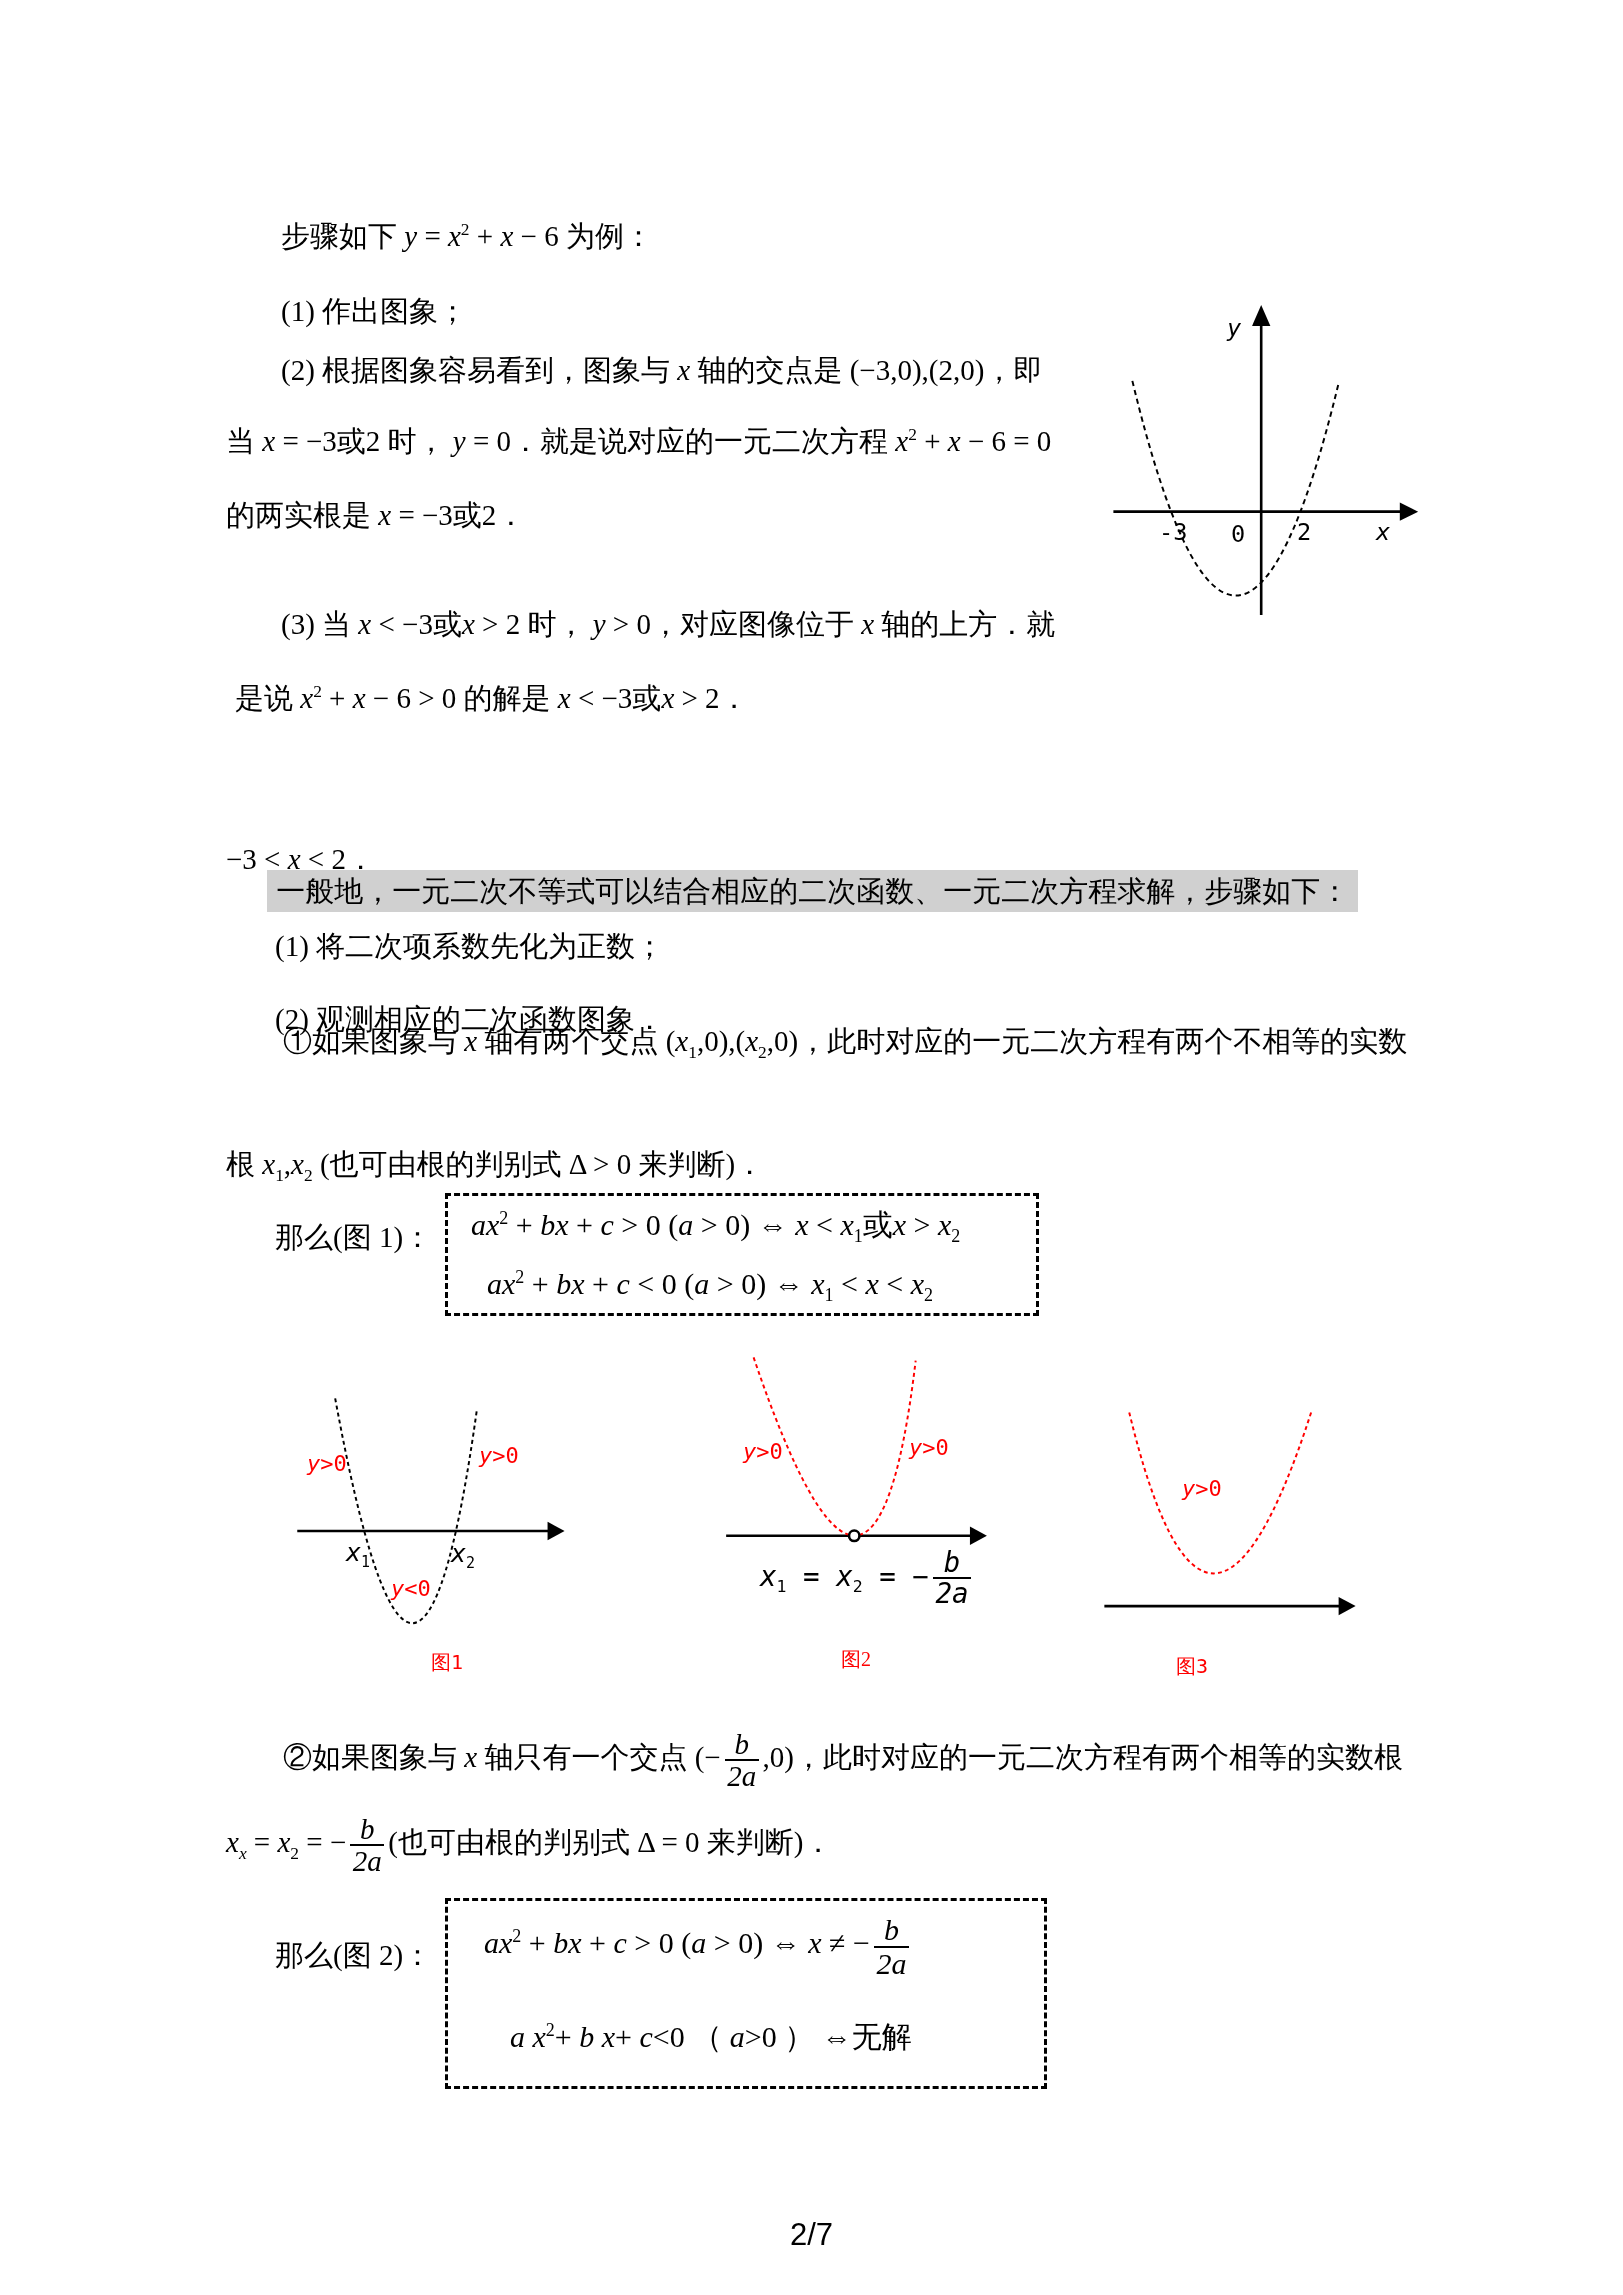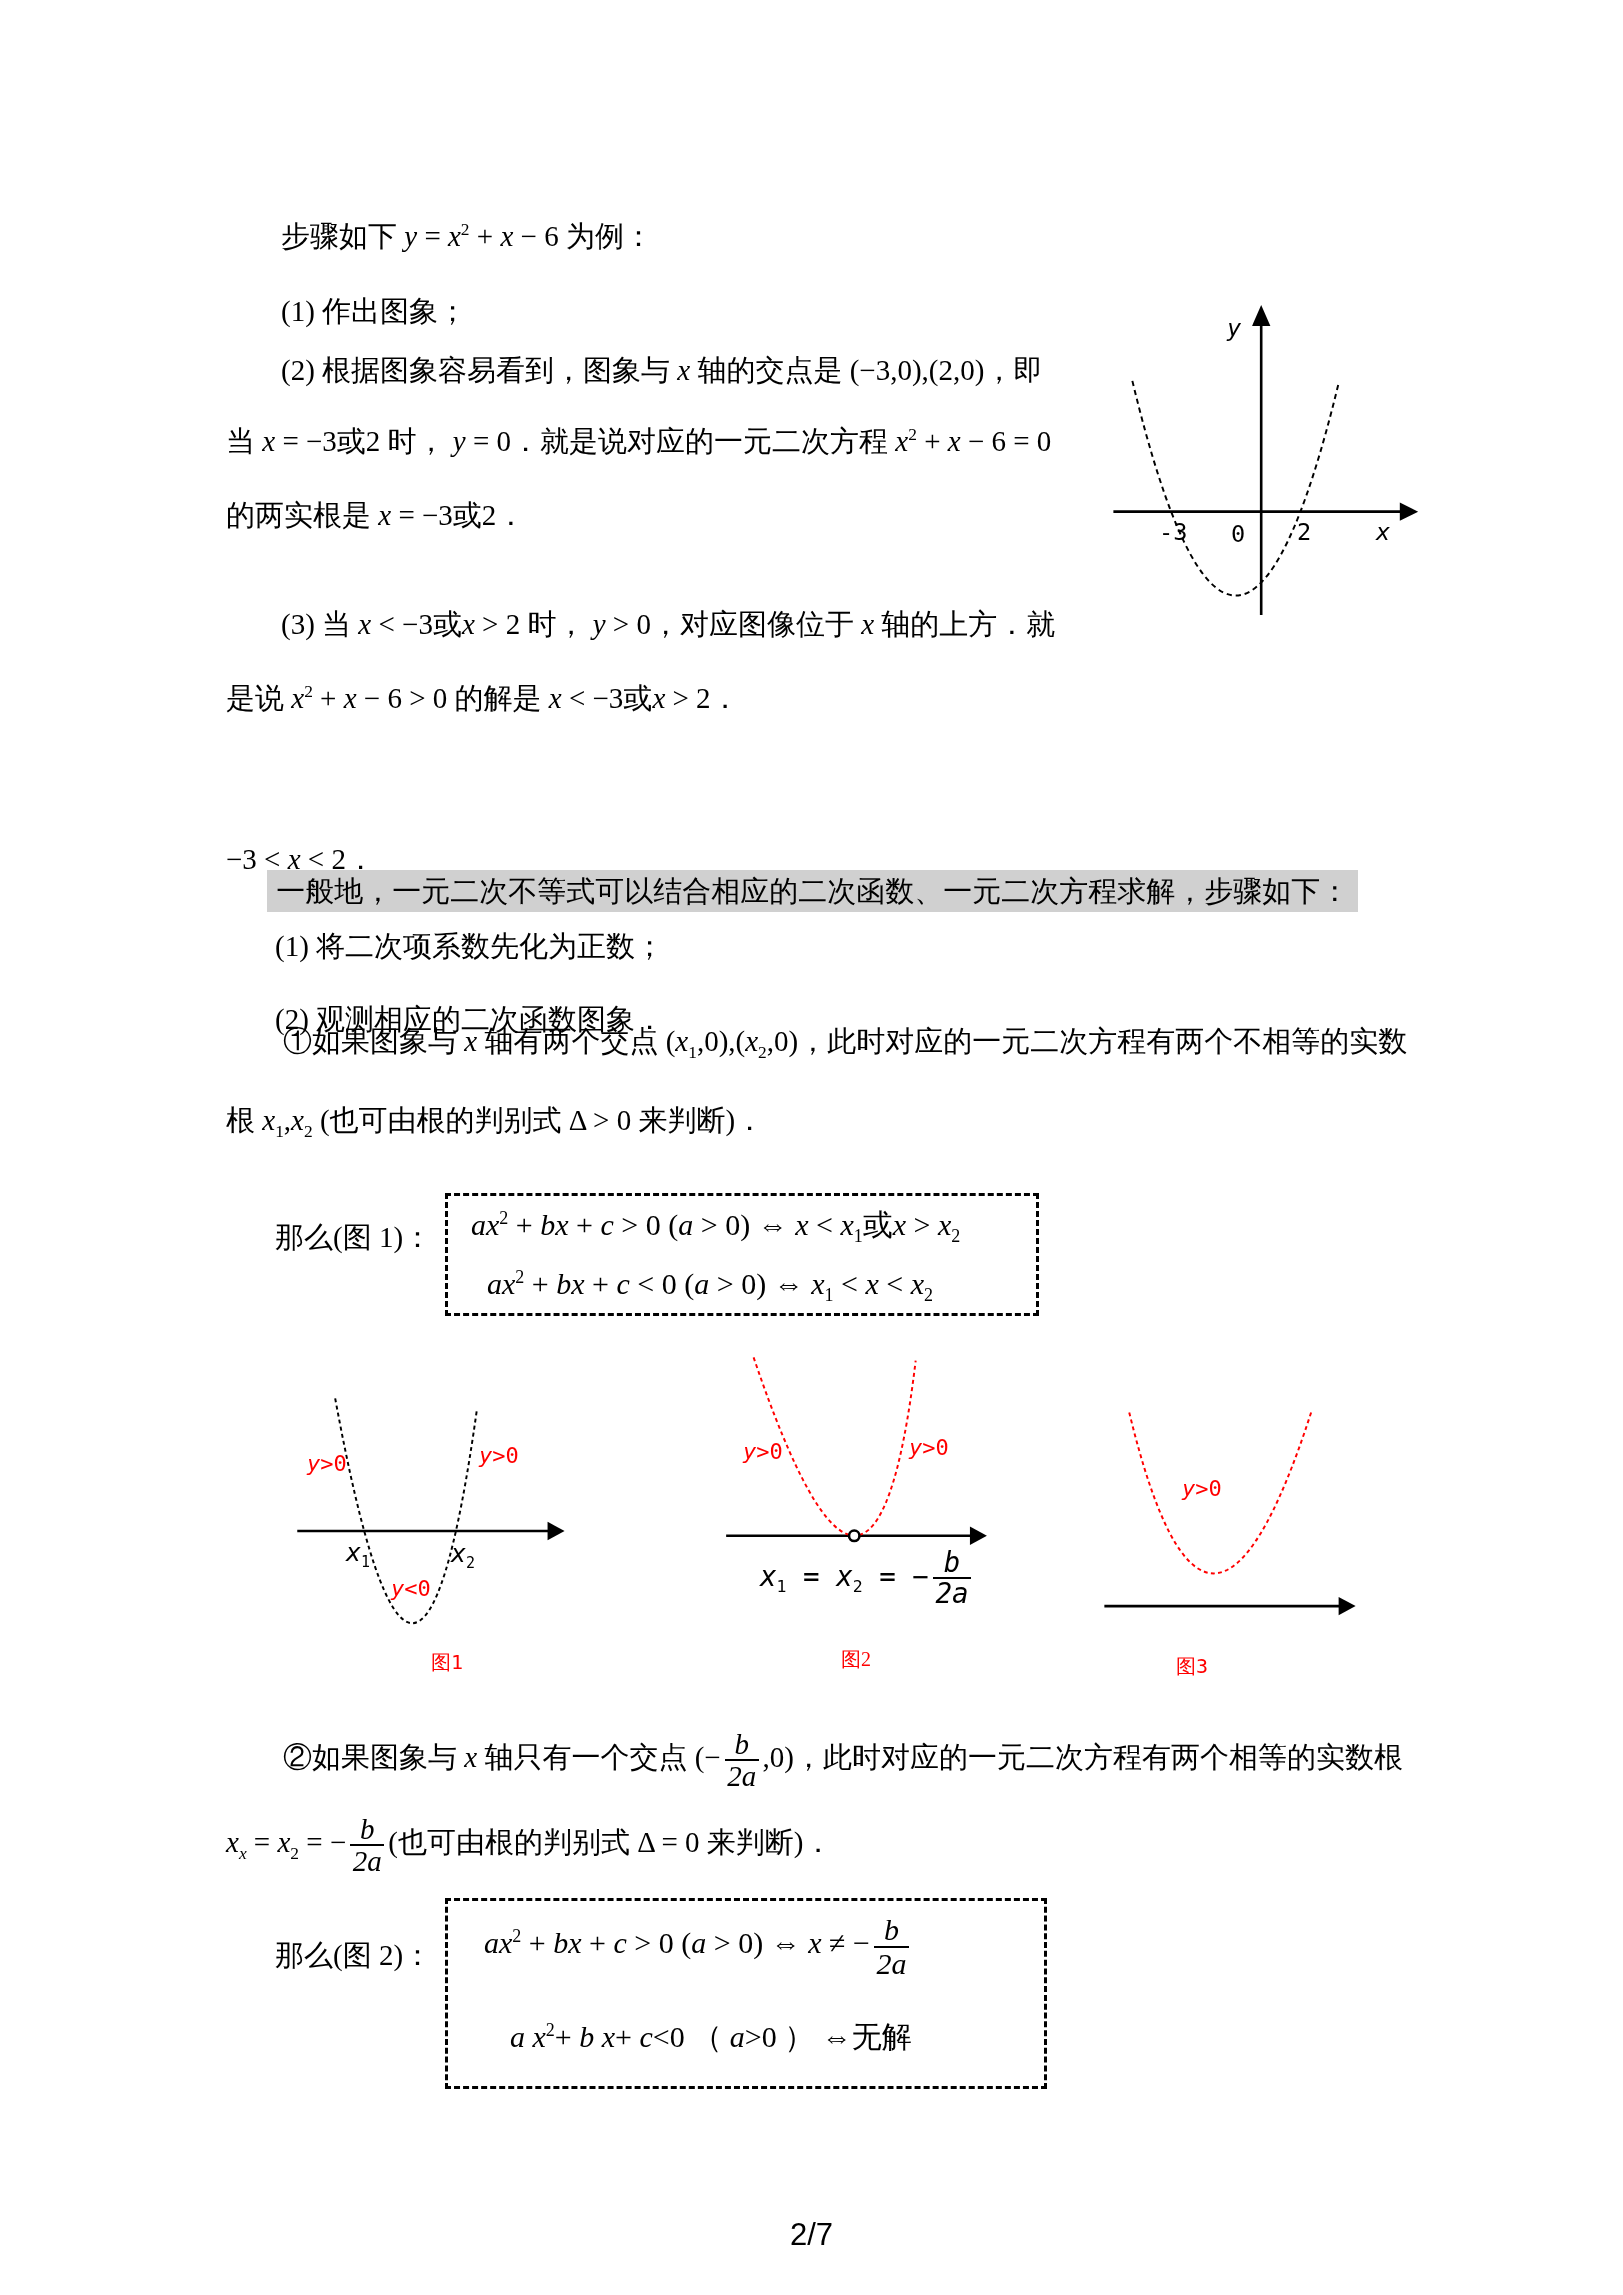--- a/index.html
+++ b/index.html
@@ -34,31 +34,31 @@
 <body>
 
 <div class="page">
 
   <div class="abs" style="left:281px;top:217px;"><span>步骤如下 </span><span class="it">y</span><span> = </span><span class="it">x</span><sup>2</sup><span> + </span><span class="it">x</span><span> − 6 </span><span>为例：</span></div>
   <div class="abs" style="left:281px;top:292px;"><span>(1) 作出图象；</span></div>
   <div class="abs" style="left:281px;top:351px;"><span>(2) 根据图象容易看到，图象与 </span><span class="it">x</span><span> 轴的交点是 </span><span>(−3,0),(2,0)</span><span>，即</span></div>
   <div class="abs" style="left:226px;top:422px;"><span>当 </span><span class="it">x</span><span> = −3或2 时， </span><span class="it">y</span><span> = 0．就是说对应的一元二次方程 </span><span class="it">x</span><sup>2</sup><span> + </span><span class="it">x</span><span> − 6 = 0</span></div>
   <div class="abs" style="left:226px;top:496px;"><span>的两实根是 </span><span class="it">x</span><span> = −3或2．</span></div>
   <div class="abs" style="left:281px;top:605px;"><span>(3) 当 </span><span class="it">x</span><span> &lt; −3或</span><span class="it">x</span><span> &gt; 2 时， </span><span class="it">y</span><span> &gt; 0，对应图像位于 </span><span class="it">x</span><span> 轴的上方．就</span></div>
-  <div class="abs" style="left:226px;top:679px;text-align:right;"><span>是说 </span><span class="it">x</span><sup>2</sup><span> + </span><span class="it">x</span><span> − 6 &gt; 0 的解是 </span><span class="it">x</span><span> &lt; −3或</span><span class="it">x</span><span> &gt; 2．</span></div>
+  <div class="abs" style="left:235px;top:679px;text-align:right;"><span>是说 </span><span class="it">x</span><sup>2</sup><span> + </span><span class="it">x</span><span> − 6 &gt; 0 的解是 </span><span class="it">x</span><span> &lt; −3或</span><span class="it">x</span><span> &gt; 2．</span></div>
   <div class="abs" style="left:226px;top:840px;"><span>−3 &lt; </span><span class="it">x</span><span> &lt; 2．</span></div>
 
   <div class="abs" style="left:267px;top:872px;">
     <span class="hl">一般地，一元二次不等式可以结合相应的二次函数、一元二次方程求解，步骤如下：</span>
   </div>
   <div class="abs" style="left:275px;top:927px;">(1) 将二次项系数先化为正数；</div>
   <div class="abs" style="left:275px;top:1000px;">(2) 观测相应的二次函数图象．</div>
 
   <div class="abs" style="left:283px;top:1022px;"><span>①如果图象与 </span><span class="it">x</span><span> 轴有两个交点 (</span><span class="it">x</span><sub>1</sub><span>,0),(</span><span class="it">x</span><sub>2</sub><span>,0)，此时对应的一元二次方程有两个不相等的实数</span></div>
-  <div class="abs" style="left:226px;top:1101px;text-align:right;"><span>根 </span><span class="it">x</span><sub>1</sub><span>,</span><span class="it">x</span><sub>2</sub><span> (也可由根的判别式 Δ &gt; 0 来判断)．</span></div>
+  <div class="abs" style="left:226px;top:1145px;text-align:right;"><span>根 </span><span class="it">x</span><sub>1</sub><span>,</span><span class="it">x</span><sub>2</sub><span> (也可由根的判别式 Δ &gt; 0 来判断)．</span></div>
 
   <div class="abs" style="left:275px;top:1218px;">那么(图 1)：</div>
   <div class="dashedbox" style="left:445px;top:1193px;width:594px;height:123px;">
     <div class="boxline" style="left:23px;top:9.2px;"><span class="it">a</span><span class="it">x</span><sup>2</sup><span> + </span><span class="it">b</span><span class="it">x</span><span> + </span><span class="it">c</span><span> &gt; 0 (</span><span class="it">a</span><span> &gt; 0)  ⇔  </span><span class="it">x</span><span> &lt; </span><span class="it">x</span><sub>1</sub><span>或</span><span class="it">x</span><span> &gt; </span><span class="it">x</span><sub>2</sub></div>
     <div class="boxline" style="left:39px;top:71px;"><span class="it">a</span><span class="it">x</span><sup>2</sup><span> + </span><span class="it">b</span><span class="it">x</span><span> + </span><span class="it">c</span><span> &lt; 0 (</span><span class="it">a</span><span> &gt; 0)  ⇔  </span><span class="it">x</span><sub>1</sub><span> &lt; </span><span class="it">x</span><span> &lt; </span><span class="it">x</span><sub>2</sub></div>
   </div>
 
   <div class="fig" style="left:1099px;top:288px;width:327px;height:327px;">
     <svg width="327" height="327" viewBox="0 0 500 500">
       <line x1="248" y1="48" x2="248" y2="500" stroke="#000" stroke-width="4"></line>

